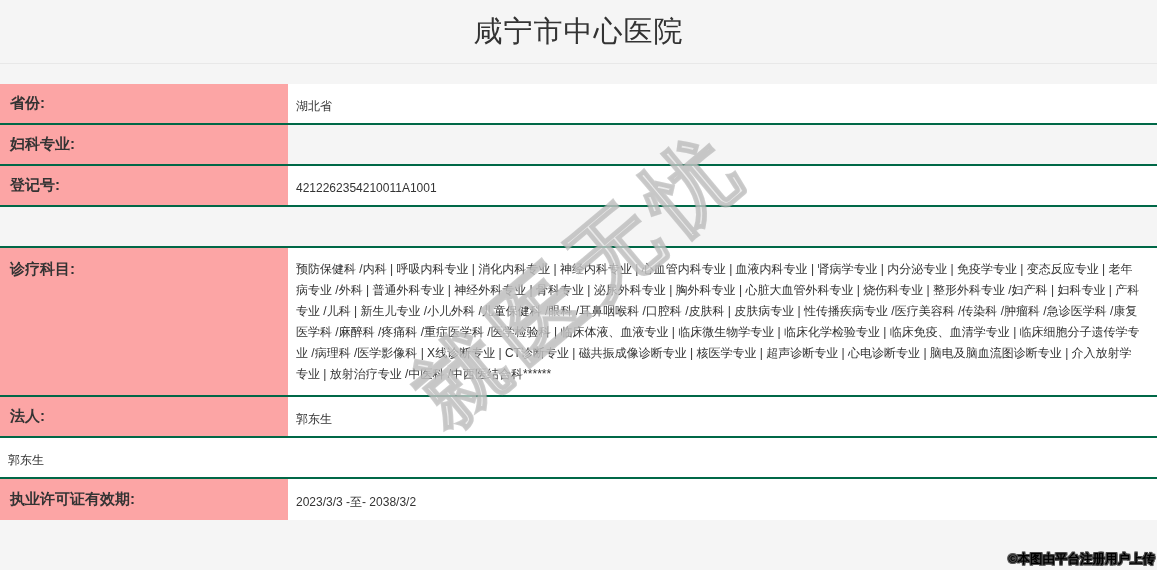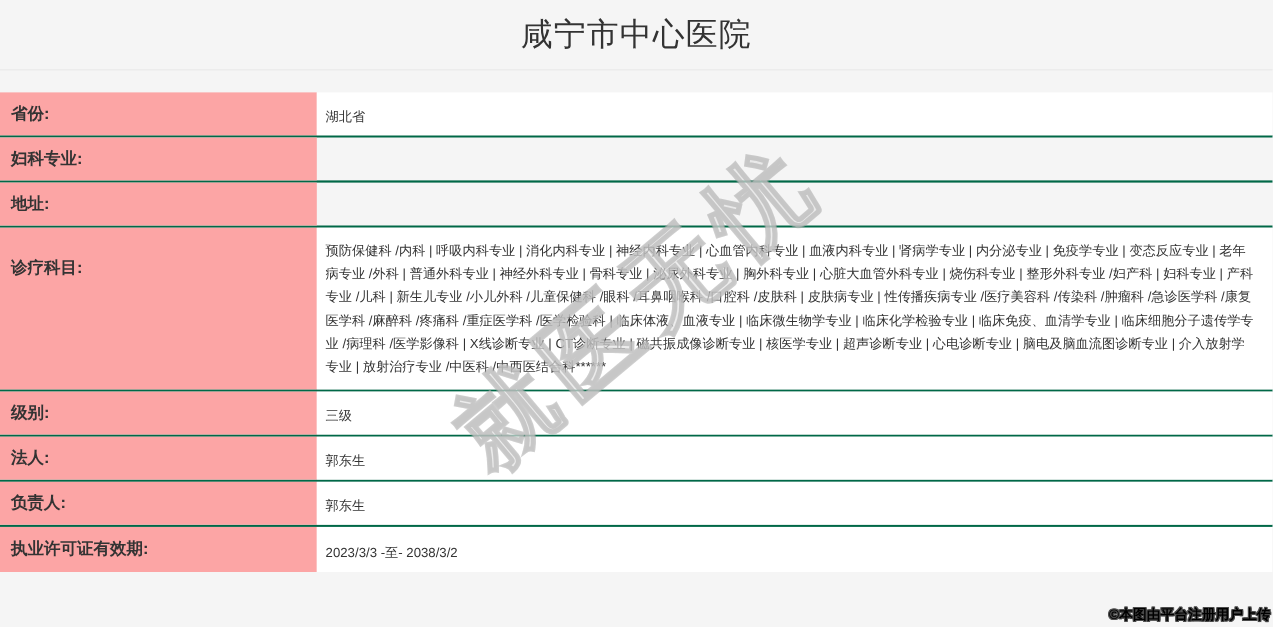--- a/index.html
+++ b/index.html
@@ -47,21 +47,21 @@
     background: #fca5a5;
   }
   .cell.value {
     flex: 1;
     background: #ffffff;
     font-size: 12px;
     padding: 8px 14px 3px 8px;
     line-height: 21px;
   }
   .row.tall .cell { align-items: flex-start; }
-  .row.tall .cell.label { padding-top: 27px; }
+  .row.tall .cell.label { padding-top: 12px; }
   .row.tall .cell.value { padding-top: 11px; padding-bottom: 10px; }
   .row.cut { height: 37px; overflow: hidden; }
 
   
   .watermark {
     position: absolute;
     left: 330px;
     top: 220px;
     width: 500px;
     text-align: center;
@@ -108,42 +108,40 @@
 
     <div class="row">
       <div class="cell label">省份:</div>
       <div class="cell value">湖北省</div>
     </div>
 
     <div class="row">
       <div class="cell label">妇科专业:</div>
     </div>
 
+    <div class="row">
+      <div class="cell label">登记号:</div>
+      <div class="cell value">4212262354210011A1001</div>
+    </div>
 
     <div class="row">
-      <div class="cell label">地址:</div>
     </div>
 
     <div class="row tall">
       <div class="cell label">诊疗科目:</div>
       <div class="cell value">预防保健科 /内科 | 呼吸内科专业 | 消化内科专业 | 神经内科专业 | 心血管内科专业 | 血液内科专业 | 肾病学专业 | 内分泌专业 | 免疫学专业 | 变态反应专业 | 老年病专业 /外科 | 普通外科专业 | 神经外科专业 | 骨科专业 | 泌尿外科专业 | 胸外科专业 | 心脏大血管外科专业 | 烧伤科专业 | 整形外科专业 /妇产科 | 妇科专业 | 产科专业 /儿科 | 新生儿专业 /小儿外科 /儿童保健科 /眼科 /耳鼻咽喉科 /口腔科 /皮肤科 | 皮肤病专业 | 性传播疾病专业 /医疗美容科 /传染科 /肿瘤科 /急诊医学科 /康复医学科 /麻醉科 /疼痛科 /重症医学科 /医学检验科 | 临床体液、血液专业 | 临床微生物学专业 | 临床化学检验专业 | 临床免疫、血清学专业 | 临床细胞分子遗传学专业 /病理科 /医学影像科 | X线诊断专业 | CT诊断专业 | 磁共振成像诊断专业 | 核医学专业 | 超声诊断专业 | 心电诊断专业 | 脑电及脑血流图诊断专业 | 介入放射学专业 | 放射治疗专业 /中医科 /中西医结合科******</div>
     </div>
 
-    <div class="row">
-      <div class="cell label">级别:</div>
-      <div class="cell value">三级</div>
-    </div>
 
     <div class="row">
       <div class="cell label">法人:</div>
       <div class="cell value">郭东生</div>
     </div>
 
     <div class="row">
-      <div class="cell label">负责人:</div>
       <div class="cell value">郭东生</div>
     </div>
 
     <div class="row cut">
       <div class="cell label">执业许可证有效期:</div>
       <div class="cell value">2023/3/3 -至- 2038/3/2</div>
     </div>
 
   </div>
 

